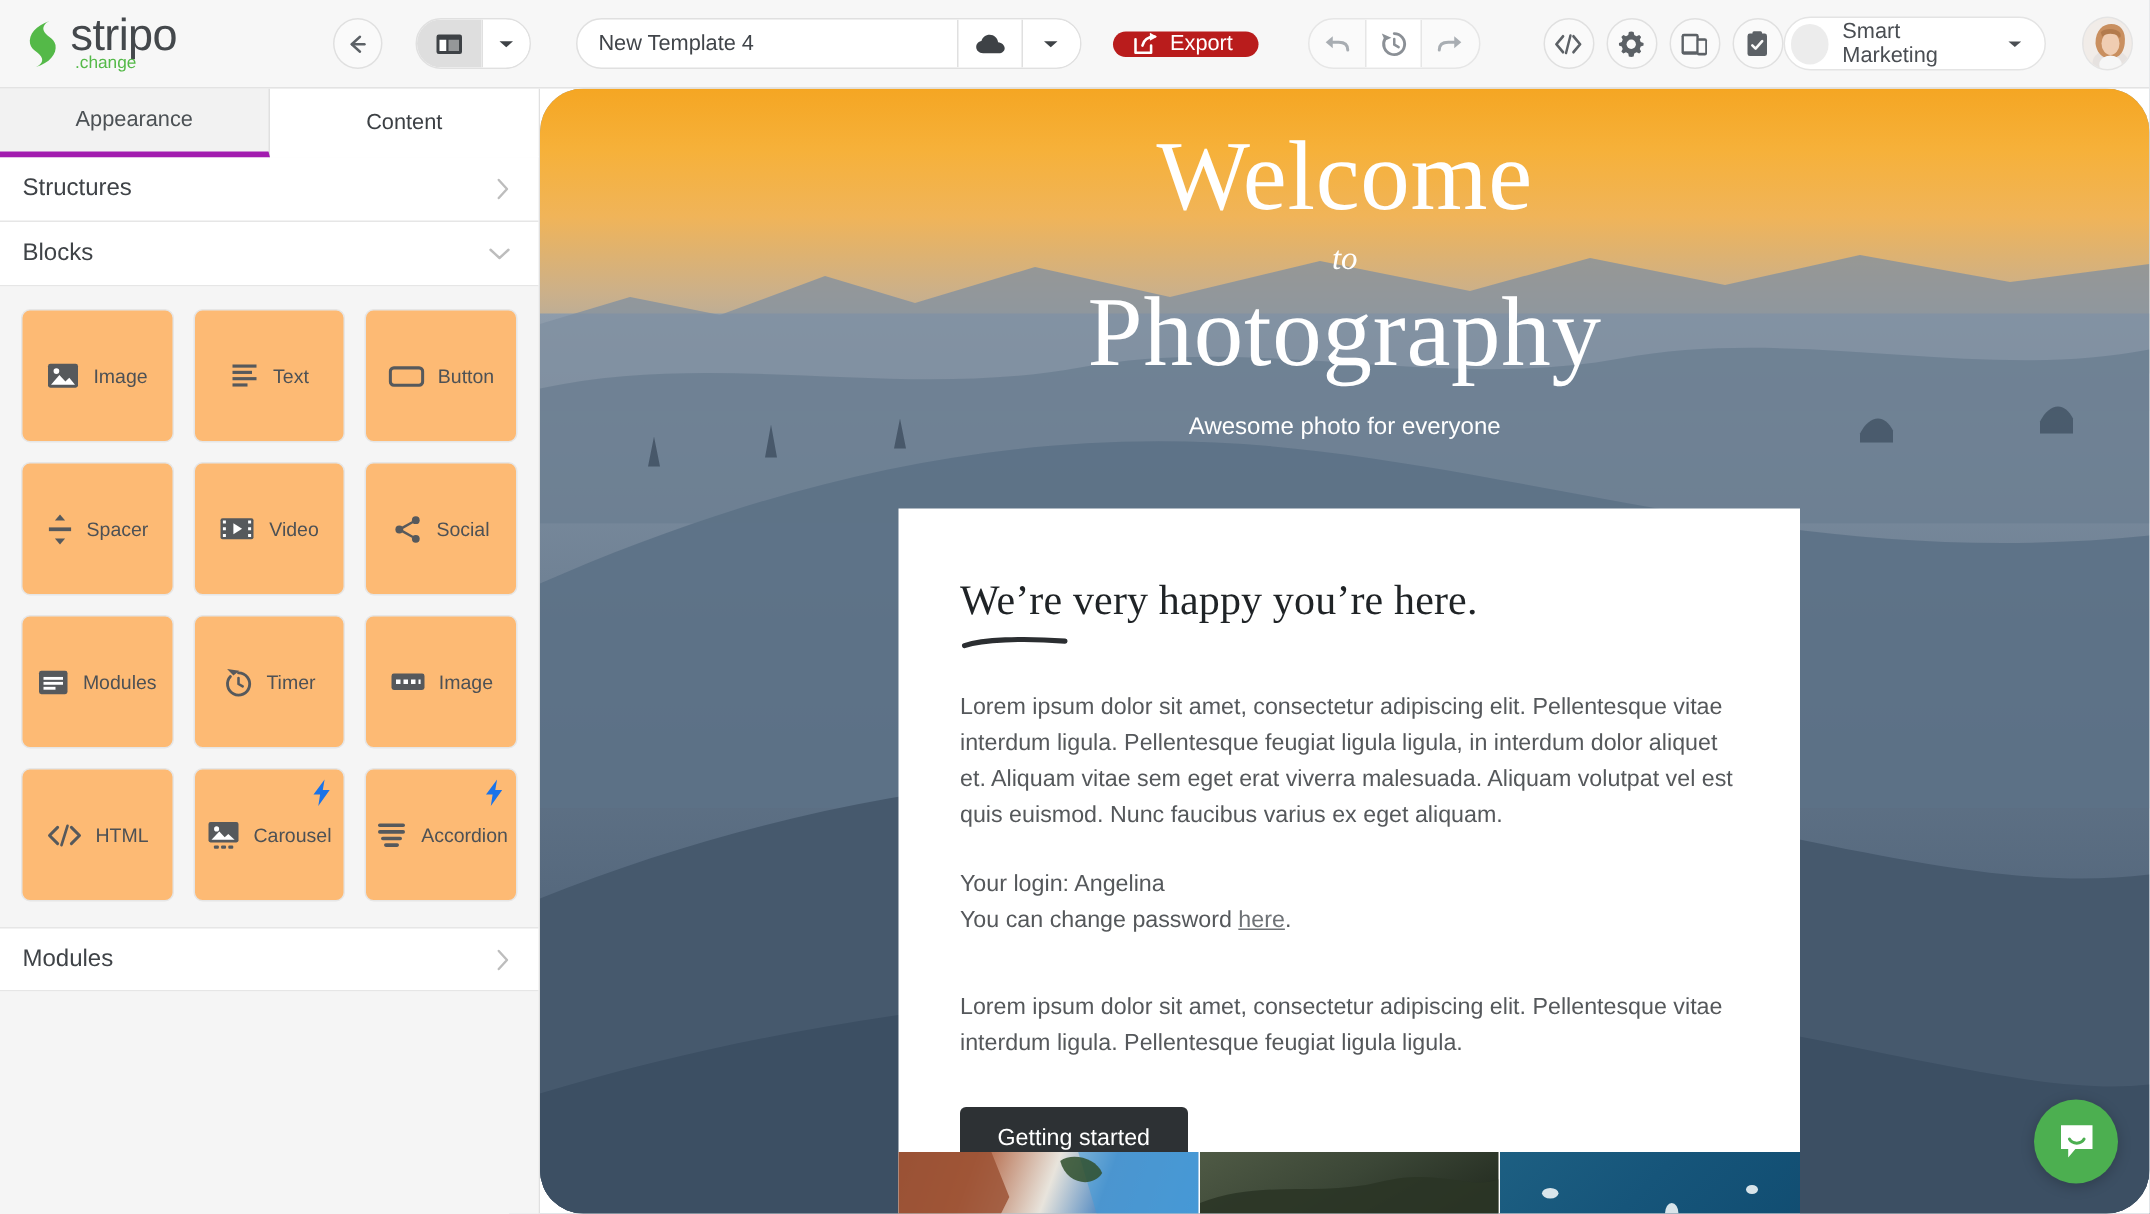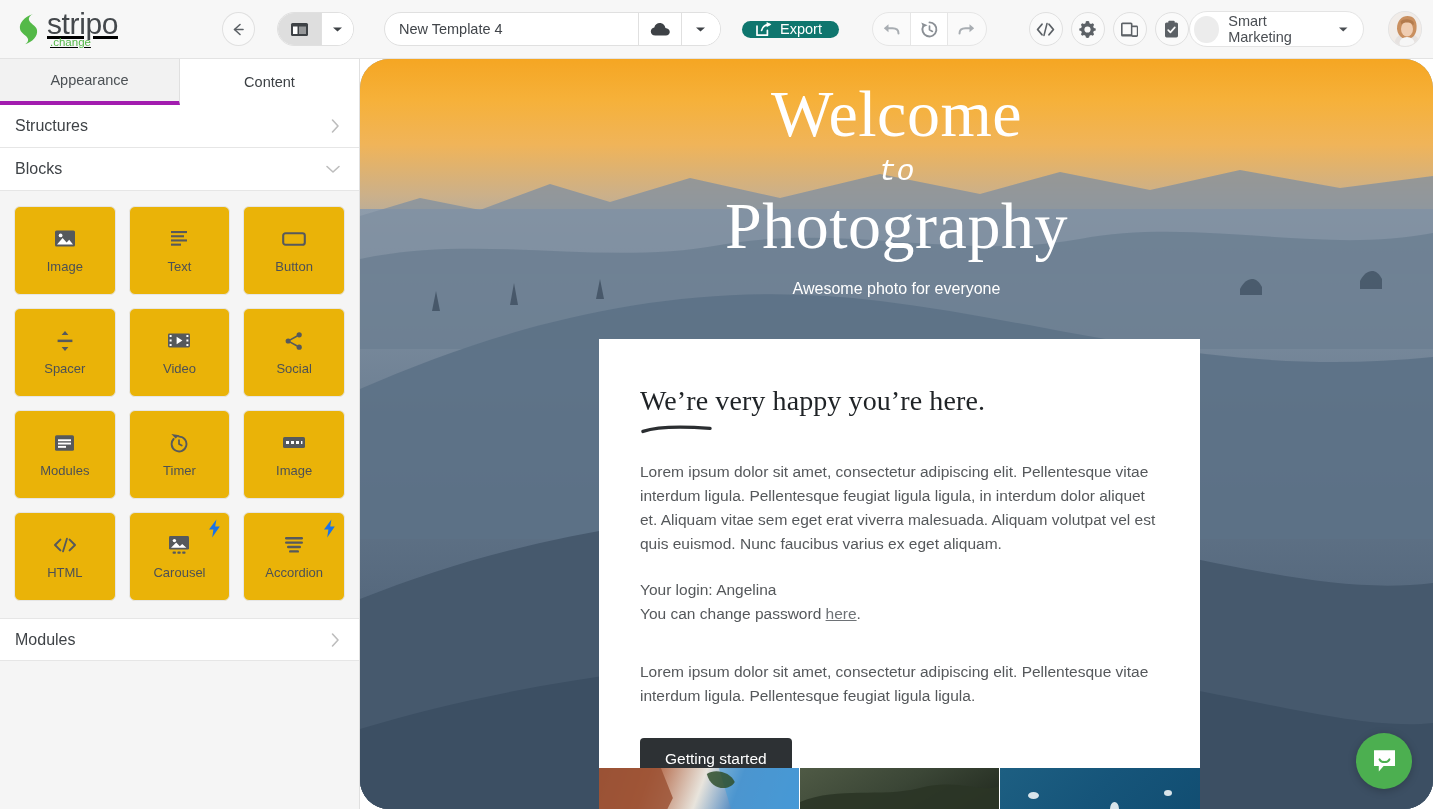--- a/index.html
+++ b/index.html
@@ -14,21 +14,21 @@
   
   .topbar {
     height: 59px; min-height: 59px;
     background: #f7f7f7;
     border-bottom: 1px solid #e3e3e3;
     display: flex; align-items: center;
     position: relative; z-index: 40;
   }
   .logo-wrap { width: 230px; display: flex; align-items: center; padding-left: 14px; }
   .logo-mark { width: 30px; height: 34px; position: relative; margin-right: 3px; }
-  .logo-text { display: flex; flex-direction: column; line-height: 1; text-decoration: underline; }
+  .logo-text { display: flex; flex-direction: column; line-height: 1; }
   .logo-name { font-size: 30px; color: #44484c; letter-spacing: -0.4px; font-weight: 400; }
   .logo-sub { font-size: 11.5px; color: #54b948; margin-top: -2px; margin-left: 3px; }
   .rbtn {
     width: 34px; height: 34px; border-radius: 50%;
     background: #fafafa; border: 1px solid #e0e0e0;
     display: flex; align-items: center; justify-content: center;
     cursor: pointer; color: #5c6166;
   }
 
   .segmented {
@@ -57,21 +57,21 @@
     font-family: "Liberation Sans", sans-serif; background: transparent;
   }
   .name-btn {
     width: 44px; height: 100%; display: flex; align-items: center; justify-content: center;
     border-left: 1px solid #e0e0e0; cursor: pointer; color: #3e4246; background: #fff;
   }
   .name-btn.caret { width: 41px; }
 
   .export-btn {
     margin-left: 21px; height: 17px; padding: 0 17px 0 13px;
-    background: #0f766e; border: none; border-radius: 17px;
+    background: #b91c1c; border: none; border-radius: 17px;
     display: flex; align-items: center; gap: 7px;
     color: #fff; font-size: 14.5px; cursor: pointer;
     font-family: "Liberation Sans", sans-serif;
   }
 
   .undo-group {
     display: flex; align-items: center; margin-left: 33px;
     border: 1px solid #e6e6e6; border-radius: 17px; height: 34px;
     background: #fafafa; overflow: hidden;
   }
@@ -119,23 +119,23 @@
     height: 43px; background: #fff; border-bottom: 1px solid #e6e6e6;
     display: flex; align-items: center; padding: 0 18px 0 15px;
     cursor: pointer;
   }
   .section-title { font-size: 16px; color: #3f4347; flex: 1; }
   .chev { color: #bdbdbd; display: flex; align-items: center; }
 
   .blocks-panel { background: #f5f5f5; padding: 15px 14px 0 14px; }
   .blocks-grid { display: grid; grid-template-columns: repeat(3, 1fr); gap: 13px; }
   .block-card {
-    position: relative; height: 89px; background: #eab308;
+    position: relative; height: 89px; background: #fdba74;
     border: 1px solid #e6e6e6; border-radius: 6px;
-    display: flex; flex-direction: column; align-items: center; justify-content: center;
+    display: flex; flex-direction: row; align-items: center; justify-content: center;
     gap: 9px; cursor: grab; user-select: none;
   }
   .block-icon { color: #56595c; display: flex; align-items: center; justify-content: center; height: 22px; }
   .block-label { font-size: 13px; color: #4d5155; }
   .amp-badge { position: absolute; top: 6px; right: 8px; color: #1a73e8; }
 
   .sidebar-spacer { flex: 1; background: #f5f5f5; }
   .modules-row { background: #fff; border-top: 1px solid #e6e6e6; border-bottom: 1px solid #e6e6e6; }
 
   
@@ -555,21 +555,21 @@
         </svg>
         <svg class="ridge" style="top:170px;" width="1073" height="160" viewBox="0 0 1073 160" preserveAspectRatio="none">
           <path d="M72 82 L76 62 L80 82 Z M150 76 L154 54 L158 76 Z M236 70 L240 50 L244 70 Z" fill="#3b4b5c" opacity="0.75"></path>
           <path d="M880 60 C886 48, 896 46, 902 58 L902 66 L880 66 Z" fill="#3b4b5c" opacity="0.7"></path>
           <path d="M1000 52 C1006 40, 1016 38, 1022 50 L1022 60 L1000 60 Z" fill="#3b4b5c" opacity="0.7"></path>
         </svg>
       </div>
 
       <div style="position:absolute; left:0; right:0; top:0; height:260px; display:flex; flex-direction:column; align-items:center; justify-content:center; text-align:center;">
         <div style="font-family:'Liberation Serif',serif; font-size:66px; color:#ffffff; line-height:1; letter-spacing:0.5px;">Welcome</div>
-        <div style="font-family:Liberation Mono, monospace; font-style:italic; font-size:30px; color:#ffffff; line-height:1; margin-top:10px;text-align:center;">to</div>
+        <div style="font-family:Liberation Serif, serif; font-style:italic; font-size:22px; color:#ffffff; line-height:1; margin-top:10px;text-align:center;">to</div>
         <div style="font-family:'Liberation Serif',serif; font-size:66px; color:#ffffff; line-height:1; margin-top:6px; letter-spacing:0.5px;">Photography</div>
         <div style="font-size:16px; color:#ffffff; margin-top:21px;">Awesome photo for everyone</div>
       </div>
 
       <div class="email-card">
         <div class="card-h">We’re very happy you’re here.</div>
         <div class="underline-stroke">
           <svg width="72" height="10" viewBox="0 0 72 10">
             <path d="M2 7.4 C14 3.4, 40 2.2, 69 4.4" stroke="#2b2e31" stroke-width="3.4" fill="none" stroke-linecap="round"></path>
           </svg>

